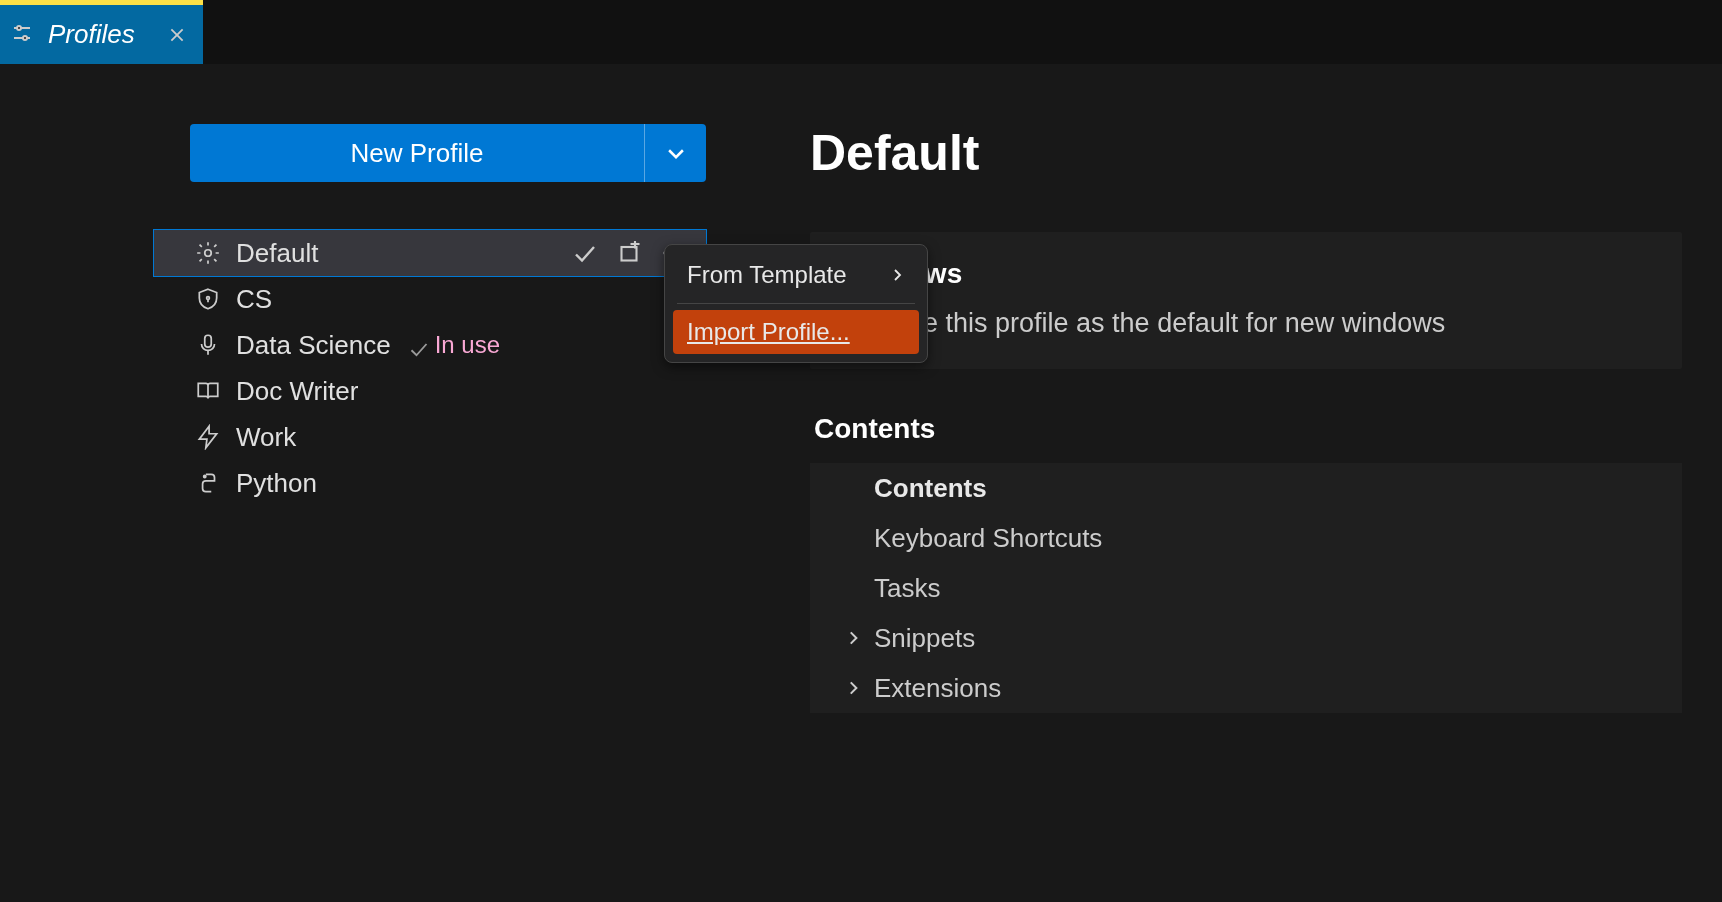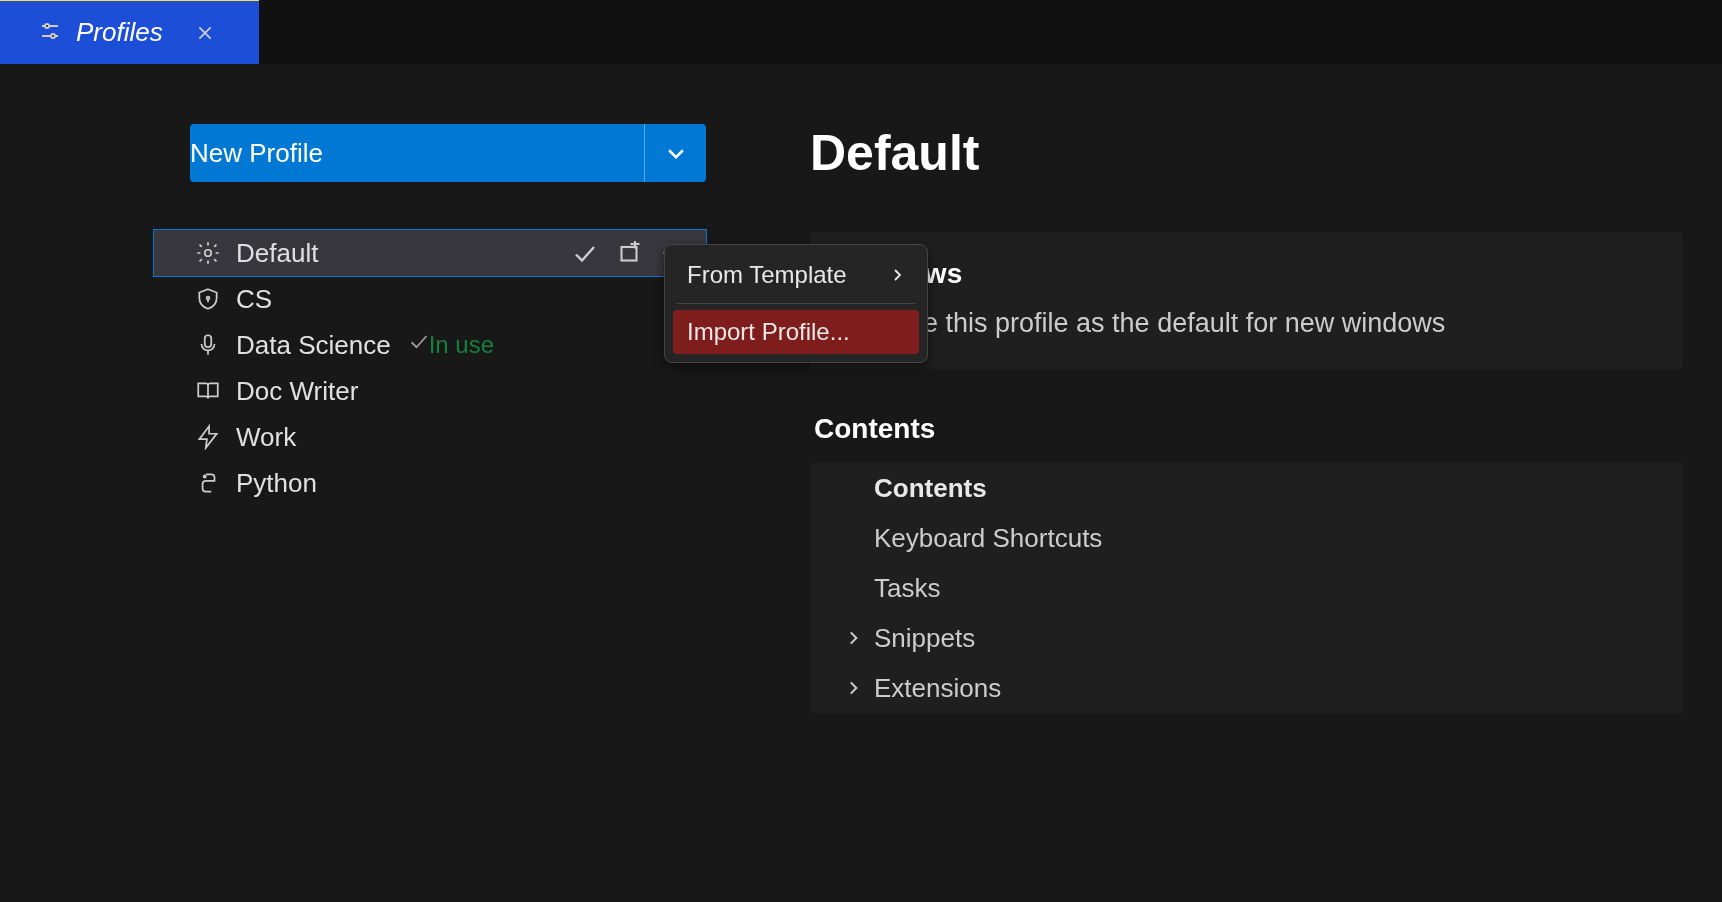--- a/index.html
+++ b/index.html
@@ -12,26 +12,26 @@
     overflow: hidden;
   }
   .tab-bar {
     height: 64px;
     background: #181818;
     display: flex;
     align-items: center;
   }
   .tab {
     height: 64px;
-    background: #1d4ed8;
-    display: flex;
-    align-items: center;
-    padding: 0 38px;
+    background: #0369a1;
+    display: flex;
+    align-items: center;
+    padding: 0 10px;
     gap: 14px;
-    border-top: 1px solid #fde047;
+    border-top: 5px solid #fde047;
   }
   .tab-icon svg { width: 24px; height: 24px; }
   .tab-label {
     font-size: 26px;
     font-style: italic;
     color: #ffffff;
   }
   .tab-close {
     margin-left: 12px;
     width: 32px;
@@ -61,21 +61,21 @@
     background: #0078d4;
     border-radius: 4px;
     display: flex;
     align-items: center;
     color: #ffffff;
     font-size: 26px;
     cursor: pointer;
     margin-bottom: 48px;
   }
   .new-profile-btn .label-part {
-    flex: 1; text-align: left;
+    flex: 1; text-align: center;
   }
   .new-profile-btn .chev-part {
     width: 62px; height: 100%;
     border-left: 1px solid rgba(255,255,255,0.35);
     display: flex; align-items: center; justify-content: center;
   }
   .new-profile-btn .chev-part svg { width: 22px; height: 22px; }
 
   .profile-list {
     width: 552px;
@@ -91,21 +91,21 @@
     color: #cccccc;
     cursor: pointer;
   }
   .profile-row.selected {
     background: #37373d;
     outline: 1px solid #0078d4;
   }
   .profile-row .picon { width: 28px; display:flex; align-items:center; justify-content:center;}
   .profile-row .picon svg { width: 26px; height: 26px; }
   .profile-row .plabel { color: #e0e0e0; }
-  .profile-row .pbadge { color: #15803d; font-size: 24px; display:flex; align-items:flex-start; margin-left:4px;}
+  .profile-row .pbadge { color: #f9a8d4; font-size: 24px; display:flex; align-items:flex-end; gap:6px; margin-left:4px;}
   .profile-row .spacer { flex: 1; }
   .profile-row .paction { width:30px; display:flex; align-items:center; justify-content:center;}
   .profile-row .paction svg { width:24px; height:24px; }
 
   .dropdown-menu {
     position: absolute;
     top: 180px;
     left: 664px;
     width: 264px;
     background: #252526;
@@ -119,21 +119,21 @@
     height: 44px;
     display: flex;
     align-items: center;
     padding: 0 14px;
     font-size: 24px;
     color: #e8e8e8;
     border-radius: 4px;
     cursor: pointer;
     justify-content: space-between;
   }
-  .menu-item.highlight { background: #7f1d1d; }
+  .menu-item.highlight { background: #c2410c; text-decoration: underline; }
   .menu-sep { height:1px; background:#454545; margin: 6px 4px; }
   .menu-item svg { width:16px; height:16px; }
 
   .detail-title {
     font-size: 50px;
     font-weight: 700;
     color: #ffffff;
     margin-bottom: 50px;
   }
   .windows-section {

